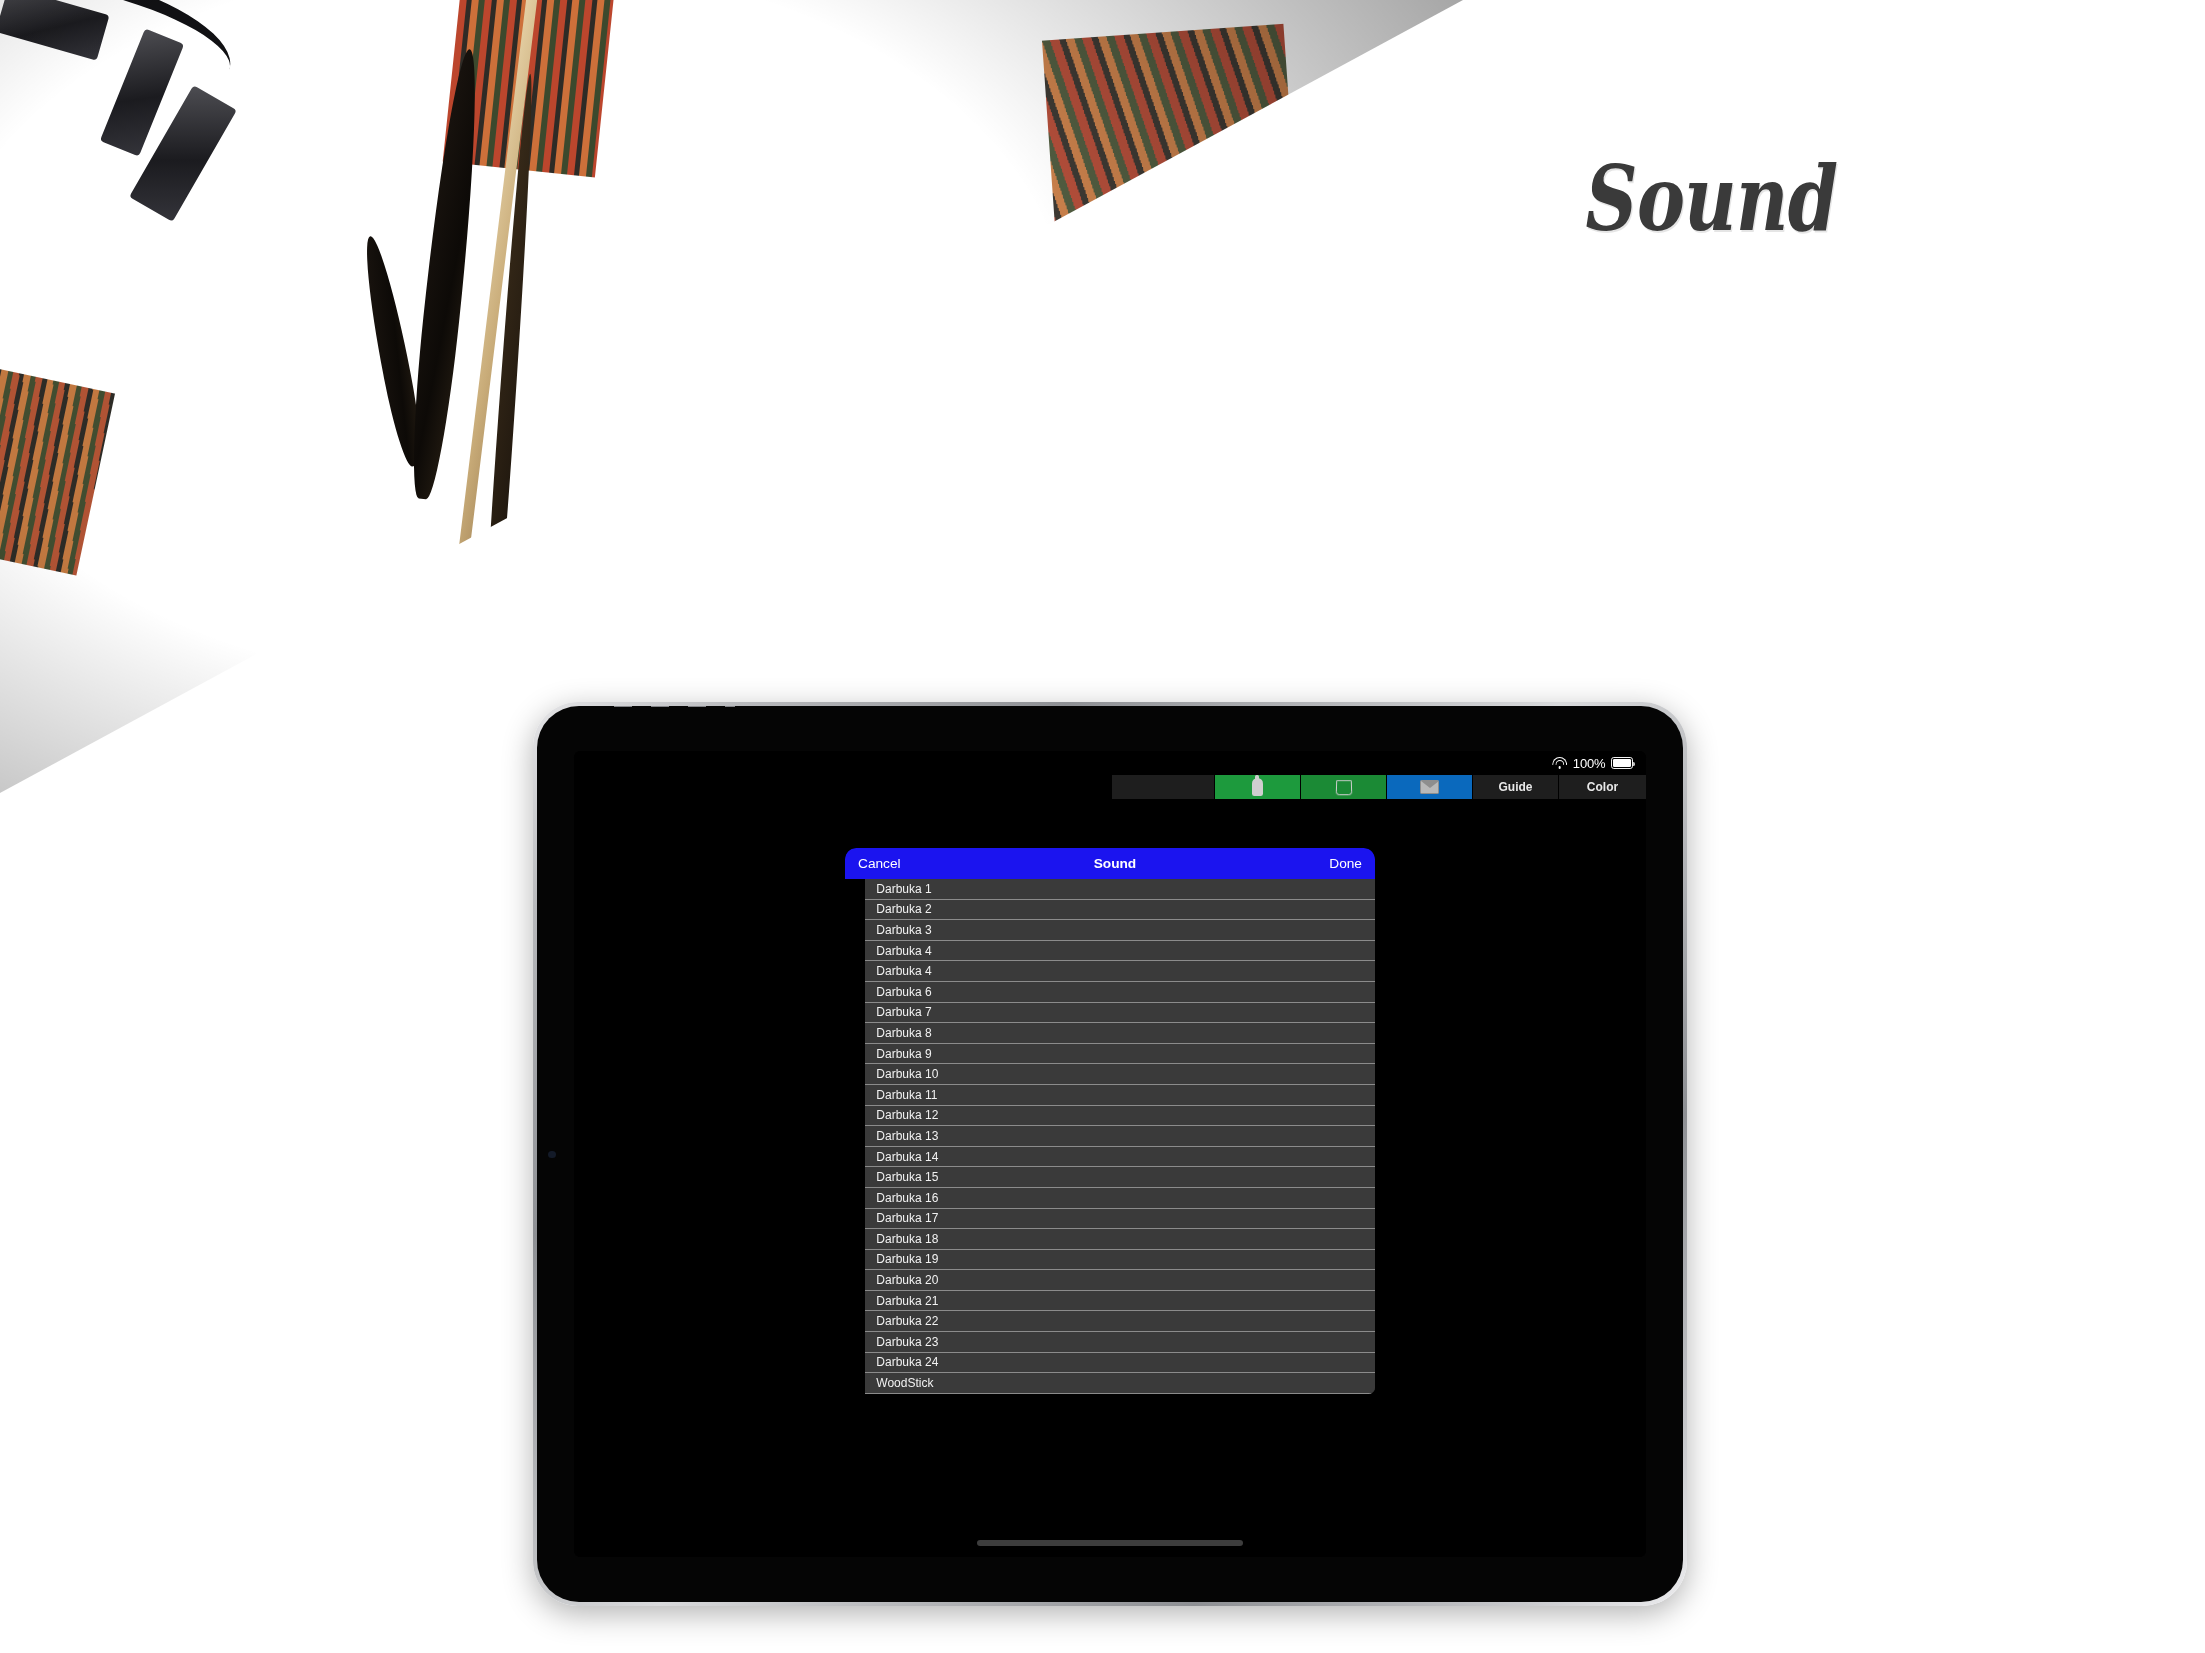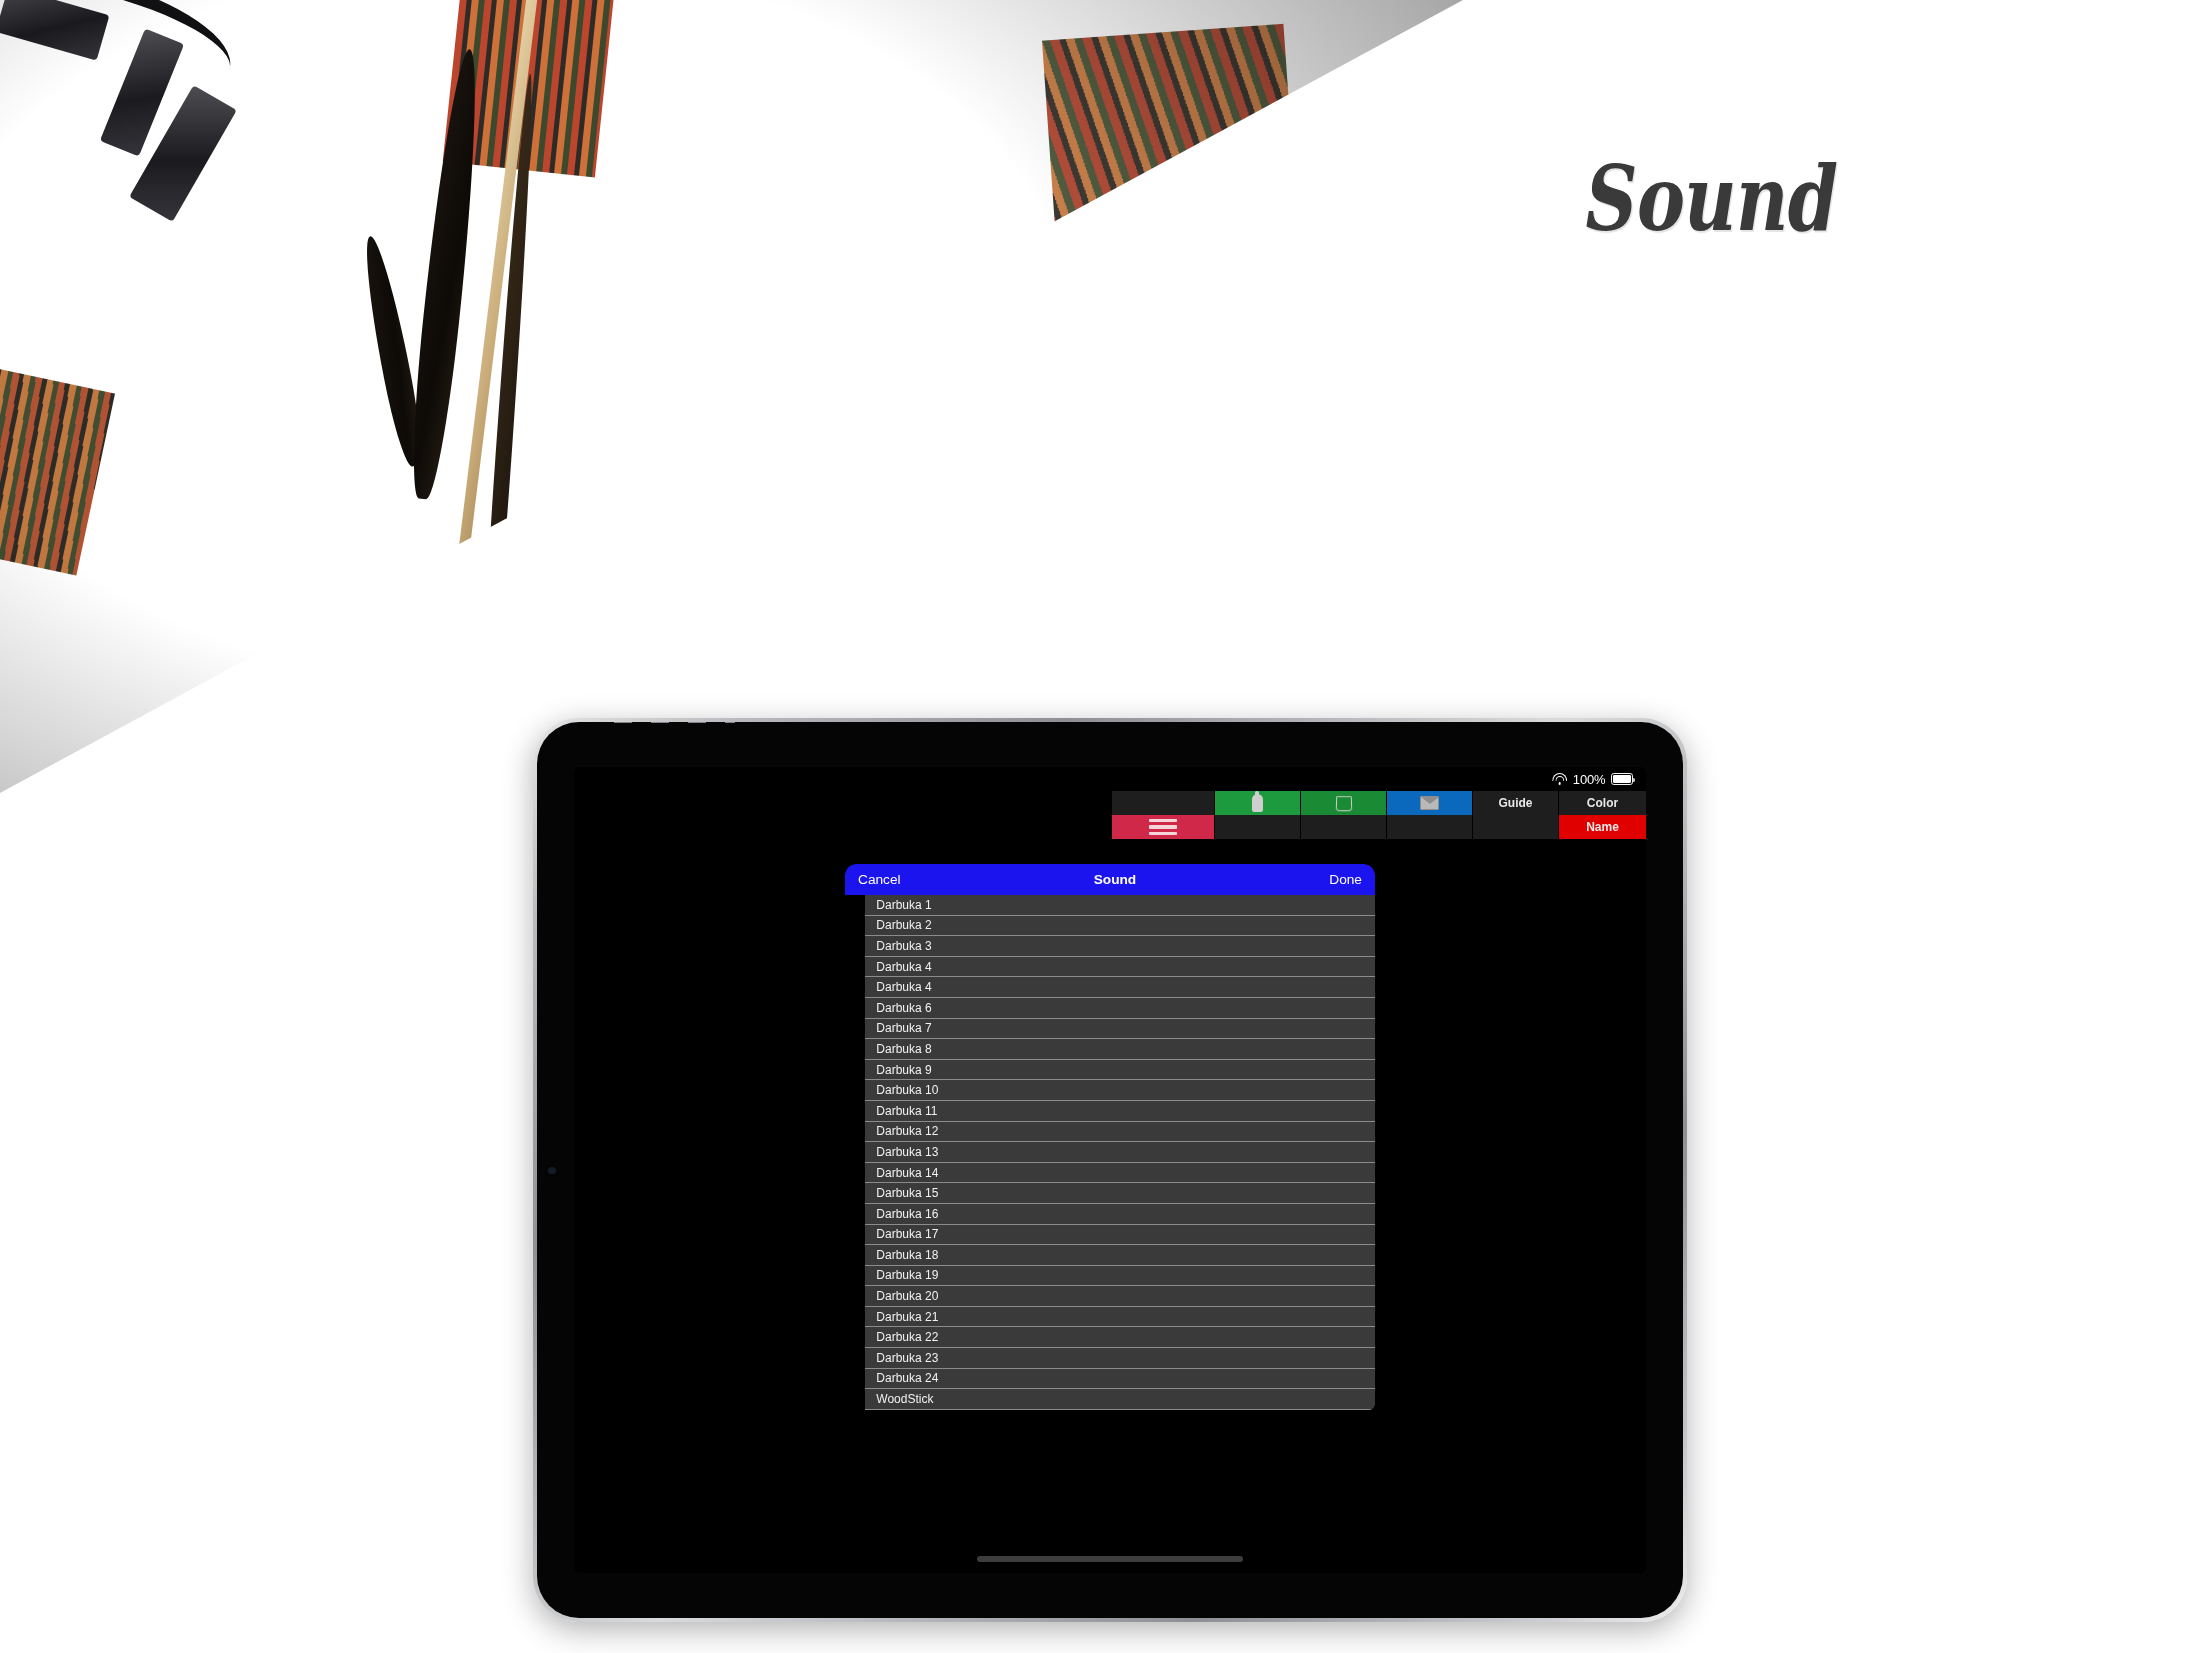--- a/index.html
+++ b/index.html
@@ -156,21 +156,21 @@
     transform: scaleX(.80);
     white-space: nowrap;
     margin: 0 0 85px 0;
     text-shadow: 1.2px 1.2px 0 rgba(0,0,0,.08);
   }
 
   
   .tablet {
     position: absolute;
     left: 533px;
-    top: 718px;
+    top: 702px;
     width: 1154px;
     height: 904px;
     border-radius: 45px;
     background: linear-gradient(135deg, #e6e6e8 0%, #b9babd 10%, #8e9094 26%, #d9dadc 50%, #8d8f93 76%, #c9cacd 92%, #ededef 100%);
     padding: 4px;
     box-sizing: border-box;
     box-shadow: 0 8px 31px rgba(0,0,0,.30);
   }
   .tablet-inner {
     width: 100%;
@@ -424,36 +424,20 @@
           <span class="ico-mail"></span>
         </div>
         <div class="tb-cell tb-dark" style="width:86px">
           <span>Guide</span>
         </div>
         <div class="tb-cell tb-dark" style="width:87px;border-right:none">
           <span>Color</span>
         </div>
       </div>
 
-      <div class="toolbar-row">
-        <div class="tb-cell tb-crimson" style="width:103px">
-          <span class="hamburger">
-              <i></i>
-              <i></i>
-              <i></i>
-            </span>
-        </div>
-        <div class="tb-cell tb-dark" style="width:86px"></div>
-        <div class="tb-cell tb-dark" style="width:86px"></div>
-        <div class="tb-cell tb-dark" style="width:86px"></div>
-        <div class="tb-cell tb-dark" style="width:86px"></div>
-        <div class="tb-cell tb-red" style="width:87px;border-right:none">
-          <span>Name</span>
-        </div>
-      </div>
 
       <div class="app-body">
         <div class="modal">
           <div class="modal-header">
             <span class="mh-left">Cancel</span>
             <span class="mh-title">Sound</span>
             <span class="mh-right">Done</span>
           </div>
           <div class="modal-list" id="sound-list">
               <div class="list-row">

